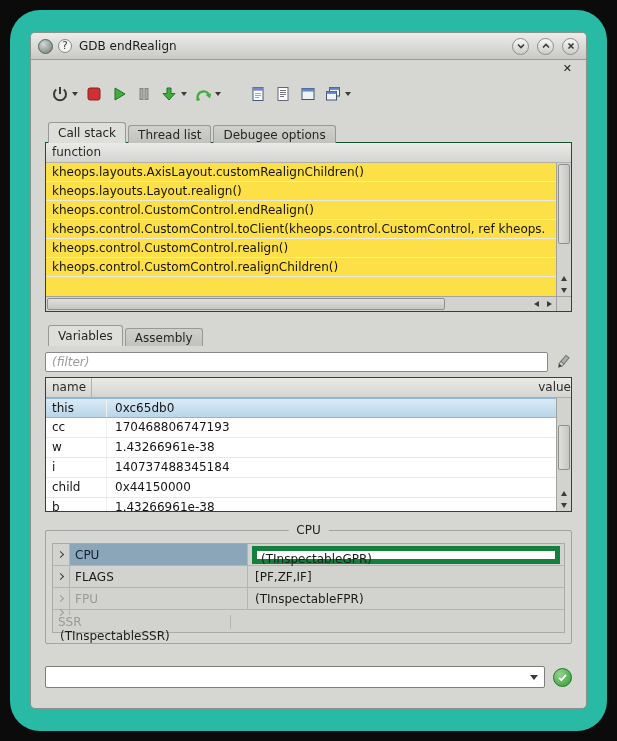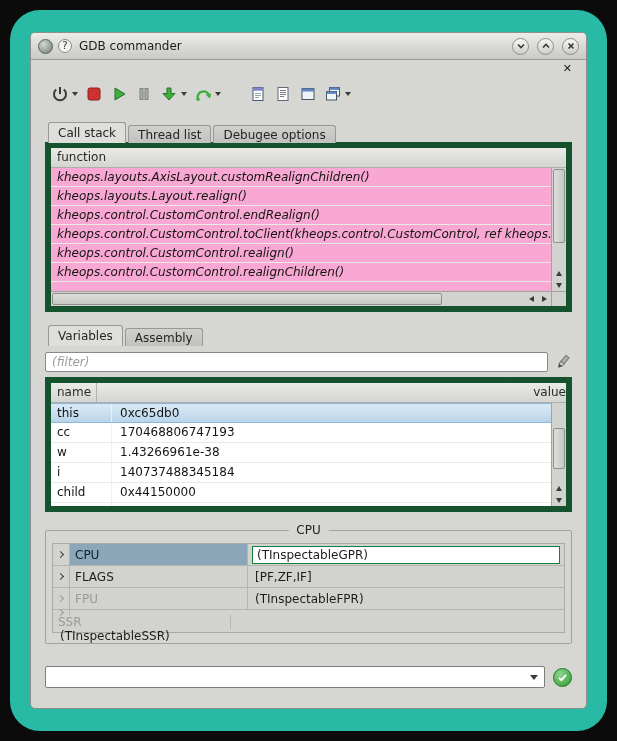--- a/index.html
+++ b/index.html
@@ -46,27 +46,27 @@
 
   
   .tabsrow { display:flex; align-items:flex-end; height:22px; flex:0 0 22px;
              margin-top:12px; padding-left:3px; position:relative; z-index:2; margin-bottom:-1px; }
   .tab { font-size:12px; color:#262624; padding:0 9px; height:18px; line-height:18px;
          border:1px solid #98989a; border-bottom:none; border-radius:3px 3px 0 0;
          background:linear-gradient(#d0d0cc,#c1c1bd); margin-right:2px; }
   .tab.active { background:#dededa; height:21px; line-height:20px; z-index:3;margin-top:16px; }
 
   
-  .panel { border:6px solid #14532d; background:#fff; position:relative; overflow:hidden; }
+  .panel { border:1px solid #14532d; background:#fff; position:relative; overflow:hidden; }
 
   
   .callstack { height:170px; flex:0 0 170px; }
   .cs-head { height:20px; line-height:19px; background:linear-gradient(#eaeae6,#d4d4d0);
              border-bottom:1px solid #aeaeaa; font-size:12px; color:#2a2a28; padding-left:6px; }
-  .cs-rows { position:absolute; top:20px; left:0; right:15px; bottom:15px; overflow:hidden; background:#f9a8d4;font-style:italic; }
+  .cs-rows { position:absolute; top:20px; left:0; right:15px; bottom:15px; overflow:hidden; background:#fde047; }
   .cs-row { height:19px; line-height:18px; font-size:12px; color:#141412; padding-left:6px;
             border-bottom:1px solid #e9e9e5; white-space:nowrap; overflow:hidden; }
 
   
   .vscroll { position:absolute; top:20px; right:0; bottom:15px; width:15px;
              background:#d2d2ce; border-left:1px solid #a2a29e; }
   .vscroll.nohs { bottom:0; }
   .vthumb { position:absolute; left:1px; right:1px;
             background:linear-gradient(90deg,#dedeDA,#c6c6c2);
             background:linear-gradient(90deg,#dedeDA 0%,#c6c6c2 100%);
@@ -117,21 +117,21 @@
   .cr-exp { width:17px; display:flex; align-items:center; justify-content:center;
             border-right:1px solid #b4b4b0; }
   .chev { width:5px; height:5px; border-right:1.6px solid #3c3c38; border-bottom:1.6px solid #3c3c38;
           transform:rotate(-45deg); margin-left:-2px; }
   .chev.dim { border-color:#9a9a96; }
   .cr-name { width:178px; display:flex; align-items:center; padding-left:5px; font-size:12px;
              color:#1c1c1a; border-right:1px solid #b4b4b0; }
   .cr-name.selected { background:#8ba6b9; color:#0e2232; }
   .cr-name.dim { color:#9a9a96; }
   .cr-value { flex:1; display:flex; align-items:center; padding:0 4px; font-size:12px; color:#1c1c1a; }
-  .editor { flex:1; height:18px; line-height:16px; background:#fff; border:1px solid #15803d;
+  .editor { flex:1; height:18px; line-height:16px; background:#fff; border:5px solid #15803d;
             padding:0 4px; font-size:12px; color:#1c1c1a; }
   .plain-val { padding-left:3px; }
 
   
   .command-row { display:flex; align-items:center; margin-top:22px; gap:8px; flex:0 0 22px; }
   .combo { flex:1; height:22px; background:#fff; border:1px solid #7d7d79; border-radius:2px;
            position:relative; display:flex; align-items:center; }
   .combo input { border:none; outline:none; flex:1; height:18px; margin:0 20px 0 6px;
                  font-family:"DejaVu Sans",sans-serif; font-size:12px; background:transparent; }
   .combo-arrow { position:absolute; right:6px; top:8px; width:0; height:0;
@@ -144,21 +144,21 @@
 </head>
 <body>
 
 <div class="stage">
   <div class="frame">
     <div class="window">
 
       <div class="titlebar">
         <span class="app-icon"></span>
         <span class="help-icon">?</span>
-        <span class="title">GDB commander</span>
+        <span class="title">GDB endRealign</span>
         <span class="winbtn">
           <svg width="12" height="12" viewBox="0 0 12 12">
               <polyline points="3,4.5 6,7.5 9,4.5" fill="none" stroke="#3a3a38" stroke-width="1.6"></polyline>
             </svg>
         </span>
         <span class="winbtn">
           <svg width="12" height="12" viewBox="0 0 12 12">
               <polyline points="3,7.5 6,4.5 9,7.5" fill="none" stroke="#3a3a38" stroke-width="1.6"></polyline>
             </svg>
         </span>

